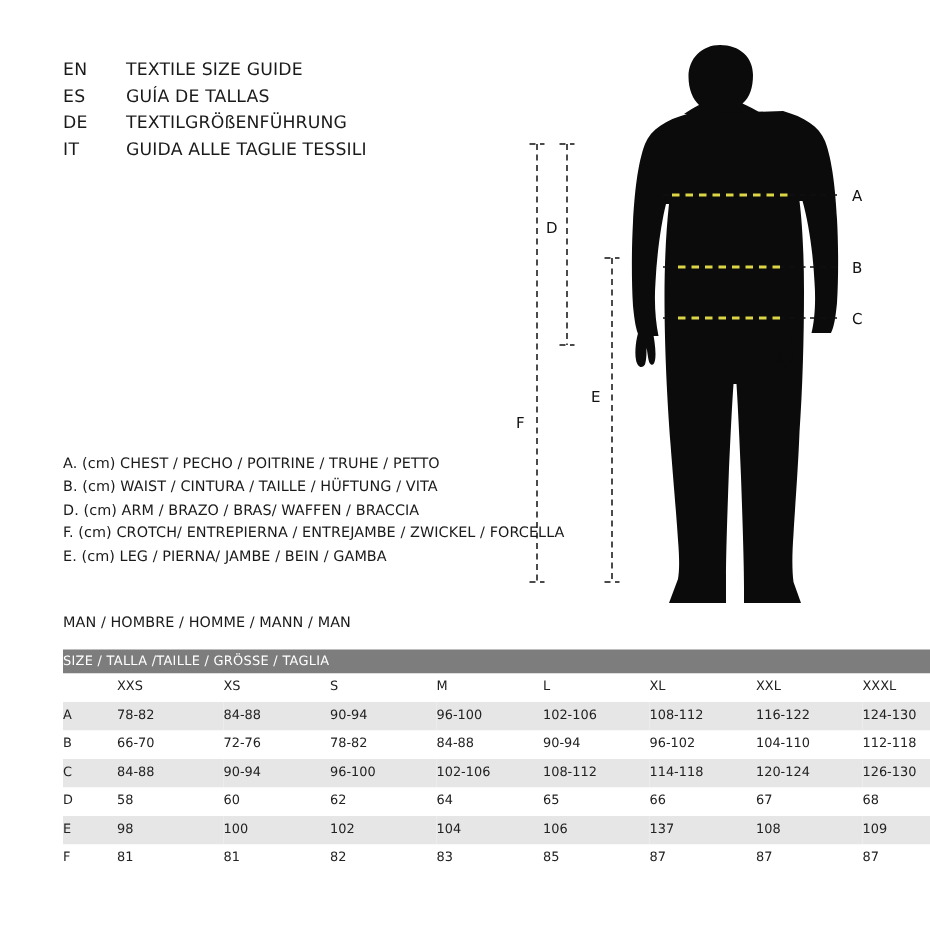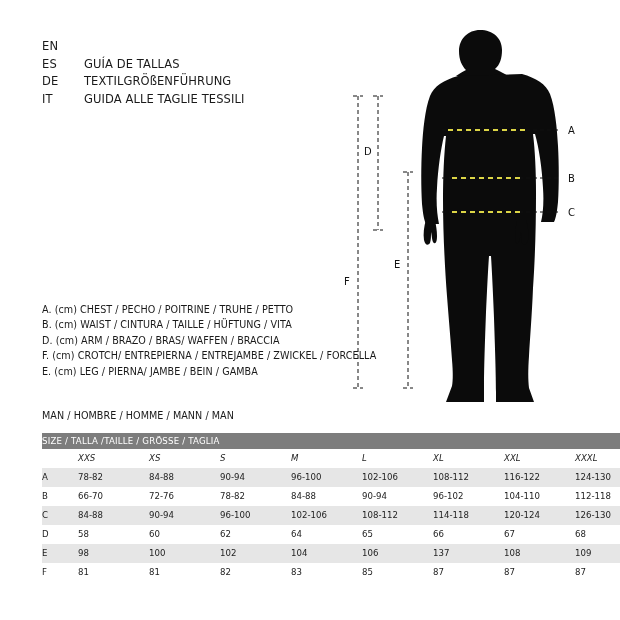--- a/index.html
+++ b/index.html
@@ -102,21 +102,20 @@
     font-size: 8.6px;
     letter-spacing: 0.2px;
   }
   .row-cols td {
     height: 19px;
     line-height: 19px;
     padding-left: 5px;
     font-size: 8.6px;
     color: #222;
     background: #ffffff;
-    font-style: italic;
   }
   .row-data td {
     height: 19px;
     line-height: 19px;
     padding-left: 5px;
     font-size: 8.6px;
     color: #222;
   }
   .row-data.alt td {
     background: #e6e6e6;
@@ -128,20 +127,21 @@
   .col-val { width: 71px; }
 </style>
 </head>
 <body>
 
 <div class="page">
 
   <div class="lang-block">
     <div class="lang-row">
       <span class="lang-code">EN</span>
+      <span class="lang-title">TEXTILE SIZE GUIDE</span>
     </div>
     <div class="lang-row">
       <span class="lang-code">ES</span>
       <span class="lang-title">GUÍA DE TALLAS</span>
     </div>
     <div class="lang-row">
       <span class="lang-code">DE</span>
       <span class="lang-title">TEXTILGRÖßENFÜHRUNG</span>
     </div>
     <div class="lang-row">

